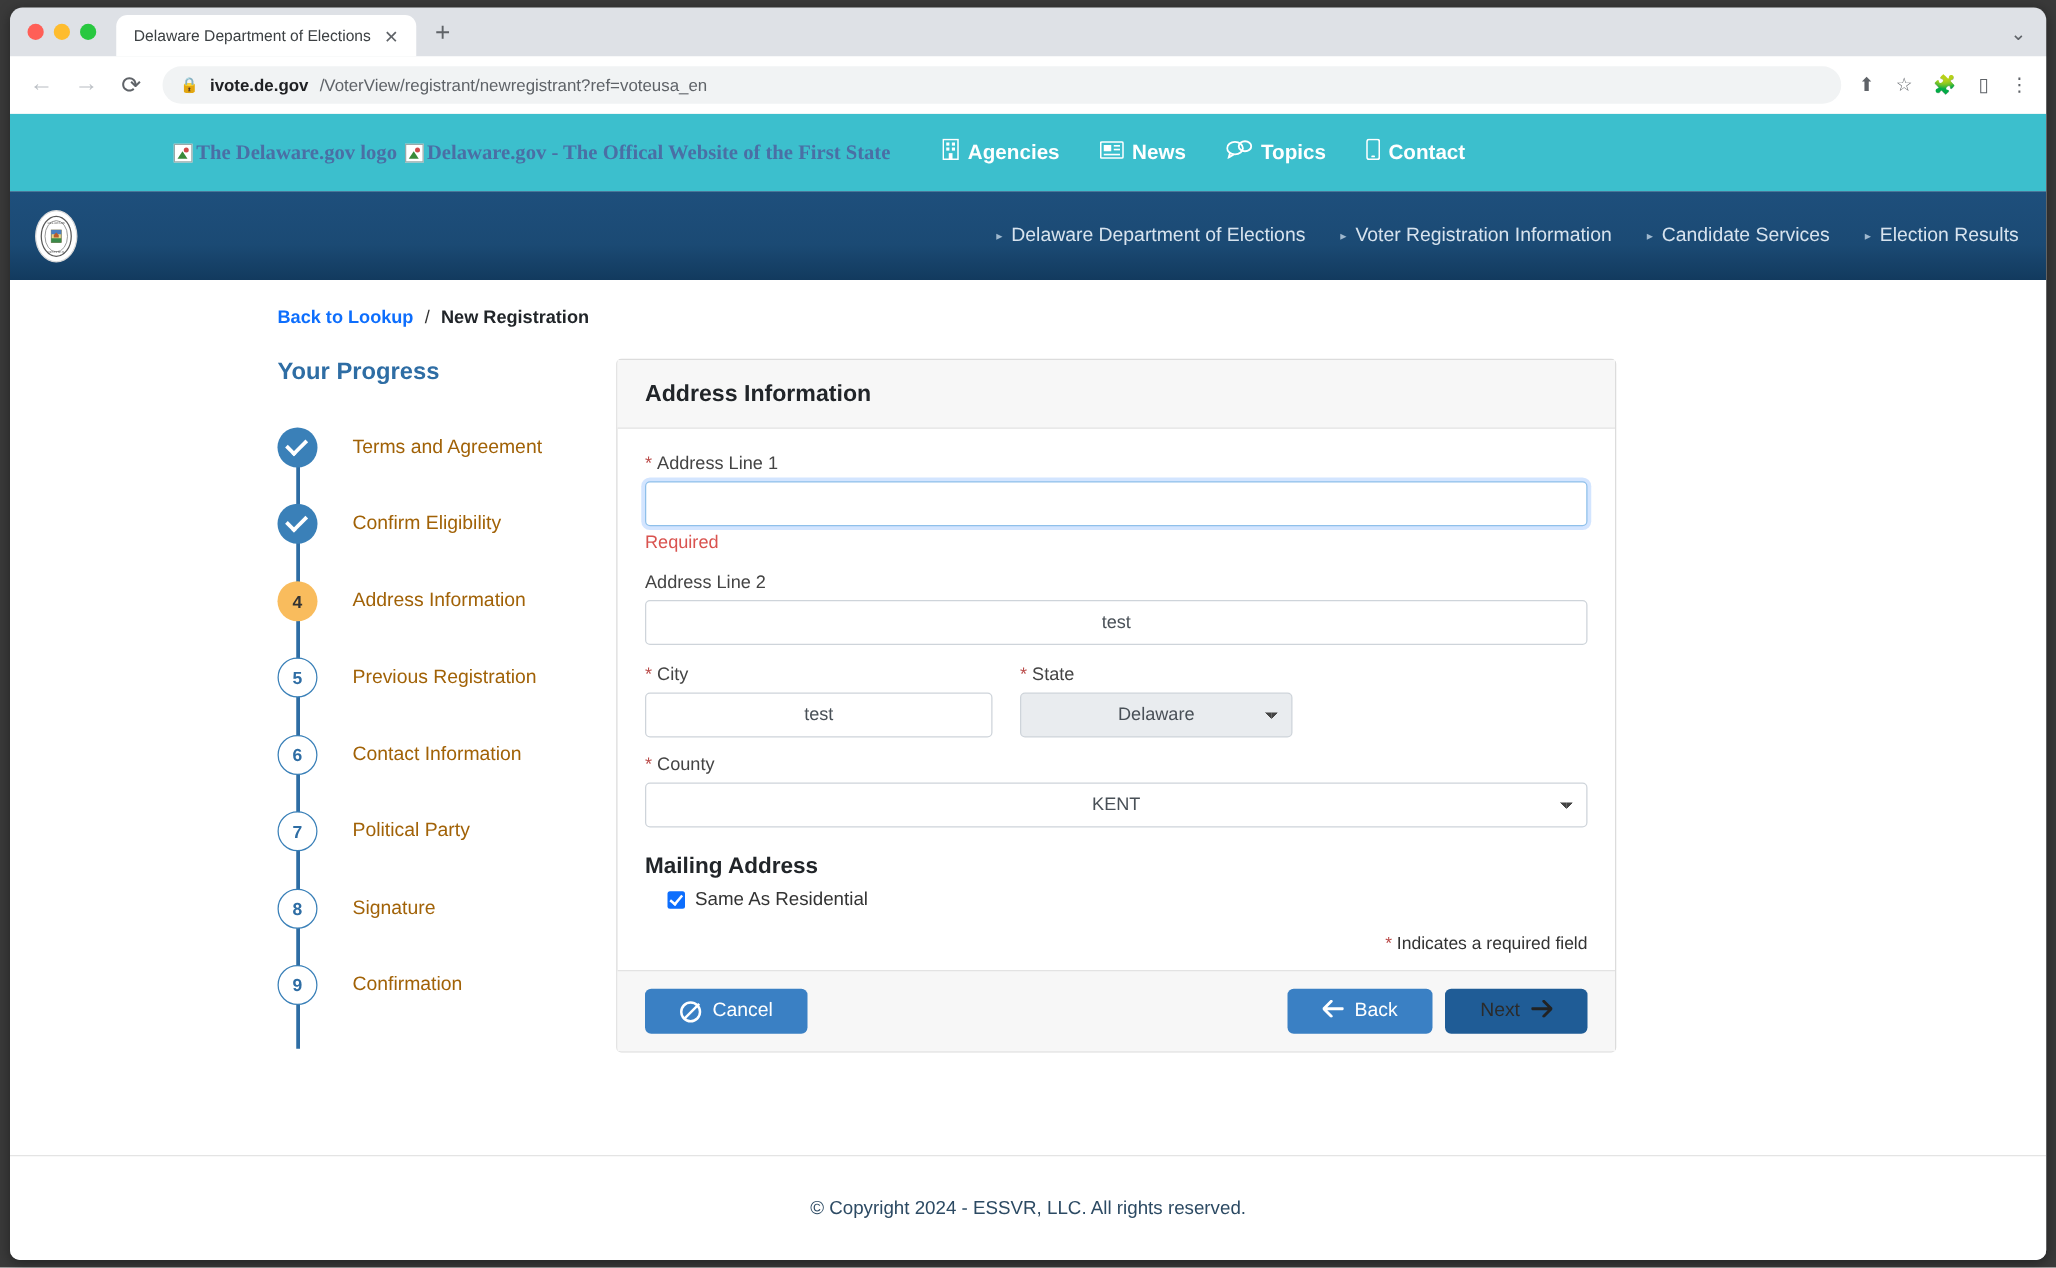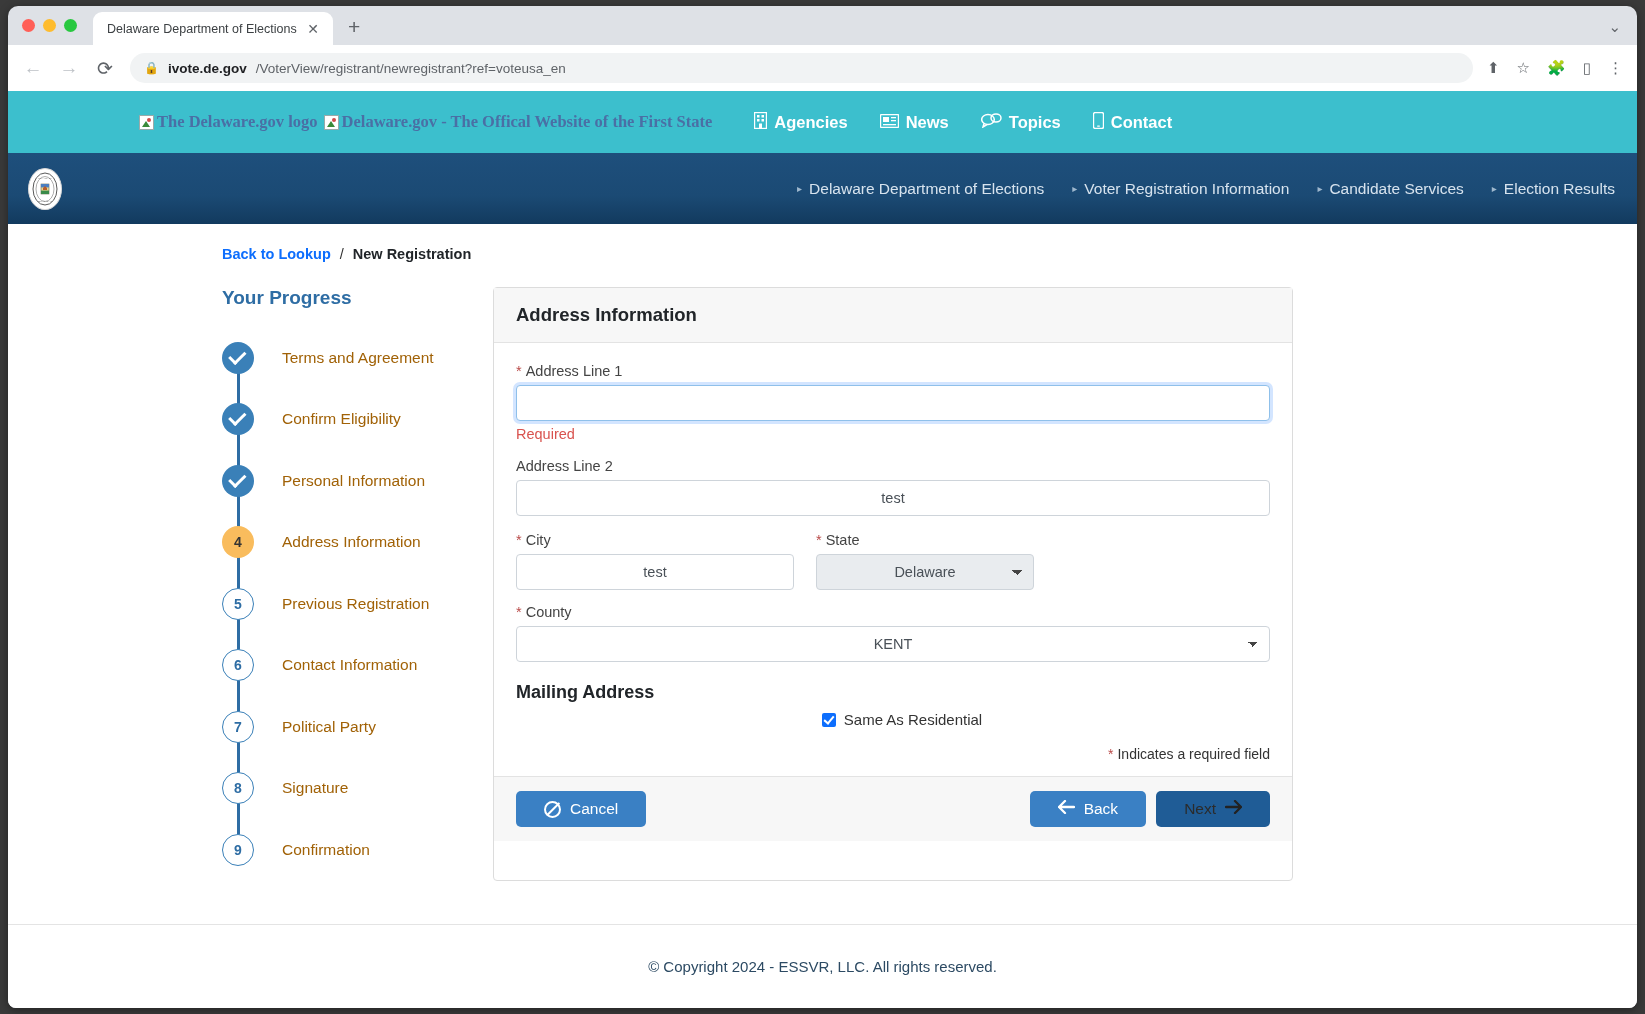--- a/index.html
+++ b/index.html
@@ -185,21 +185,21 @@
     background-position: calc(100% - 16px) 15px, calc(100% - 11px) 15px;
     background-size: 5px 5px, 5px 5px;
     background-repeat:no-repeat;
   }
   select.state-sel { background-color:#e9ecef; }
   .ziprow { display:flex; align-items:center; gap:6px; }
   .zip1 { width:76px; }
   .zipdash { color:#555; font-size:15px; }
   .zip2 { width:60px; }
   .mail-h { font-size:18px; font-weight:bold; color:#212529; margin:20px 0 8px 0; }
-  .cbrow { display:flex; align-items:center; gap:8px; margin-left:18px;justify-content:center; }
+  .cbrow { display:flex; align-items:center; gap:8px; margin-left:18px; }
   .cb {
     width:14px; height:14px; background:#0d6efd; border-radius:2px;
     position:relative; flex:none;
   }
   .cb::after {
     content:""; position:absolute; left:4px; top:1.5px;
     width:4px; height:8px; border-right:2px solid #fff; border-bottom:2px solid #fff;
     transform:rotate(40deg);
   }
   .cb-label { font-size:15px; color:#333; }
@@ -381,26 +381,20 @@
             <div class="bullet done">
                 <span class="check"></span>
               </div>
             <div class="step-label">Terms and Agreement</div>
           </div>
           <div class="step">
             <div class="bullet done">
                 <span class="check"></span>
               </div>
             <div class="step-label">Confirm Eligibility</div>
-          </div>
-          <div class="step">
-            <div class="bullet done">
-                <span class="check"></span>
-              </div>
-            <div class="step-label">Personal Information</div>
           </div>
           <div class="step">
             <div class="bullet active">4</div>
             <div class="step-label">Address Information</div>
           </div>
           <div class="step">
             <div class="bullet todo">5</div>
             <div class="step-label">Previous Registration</div>
           </div>
           <div class="step">

